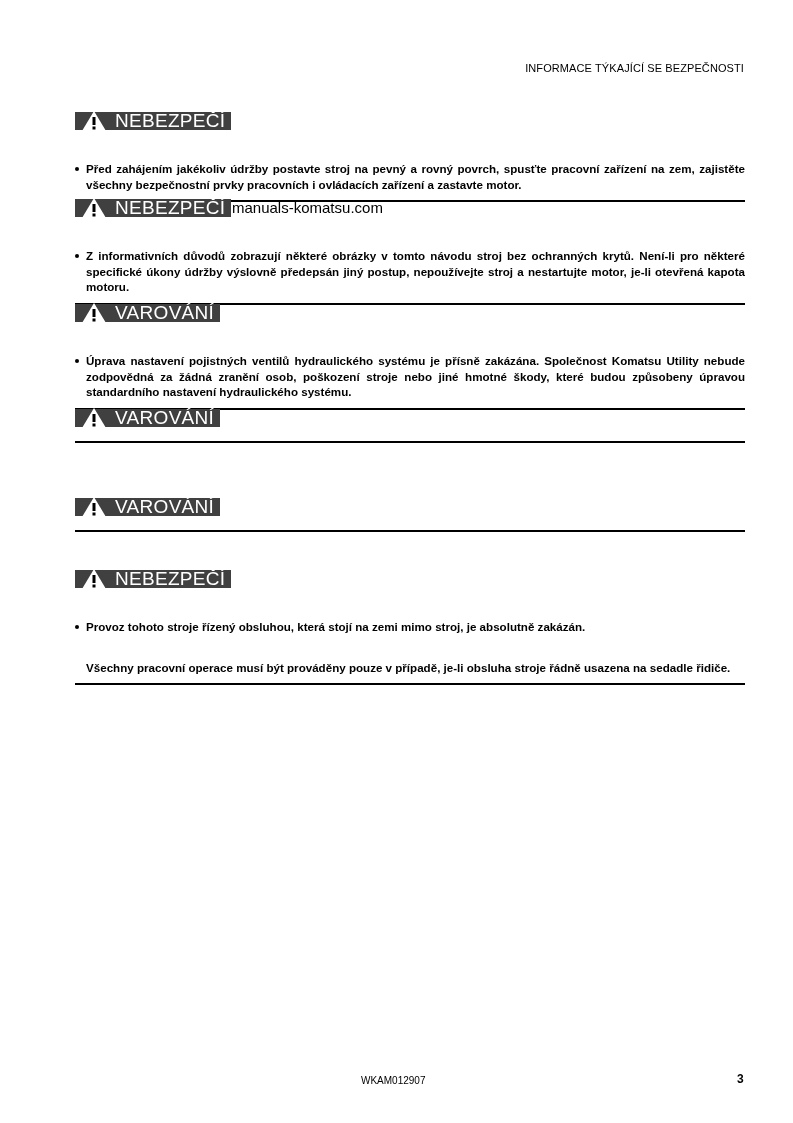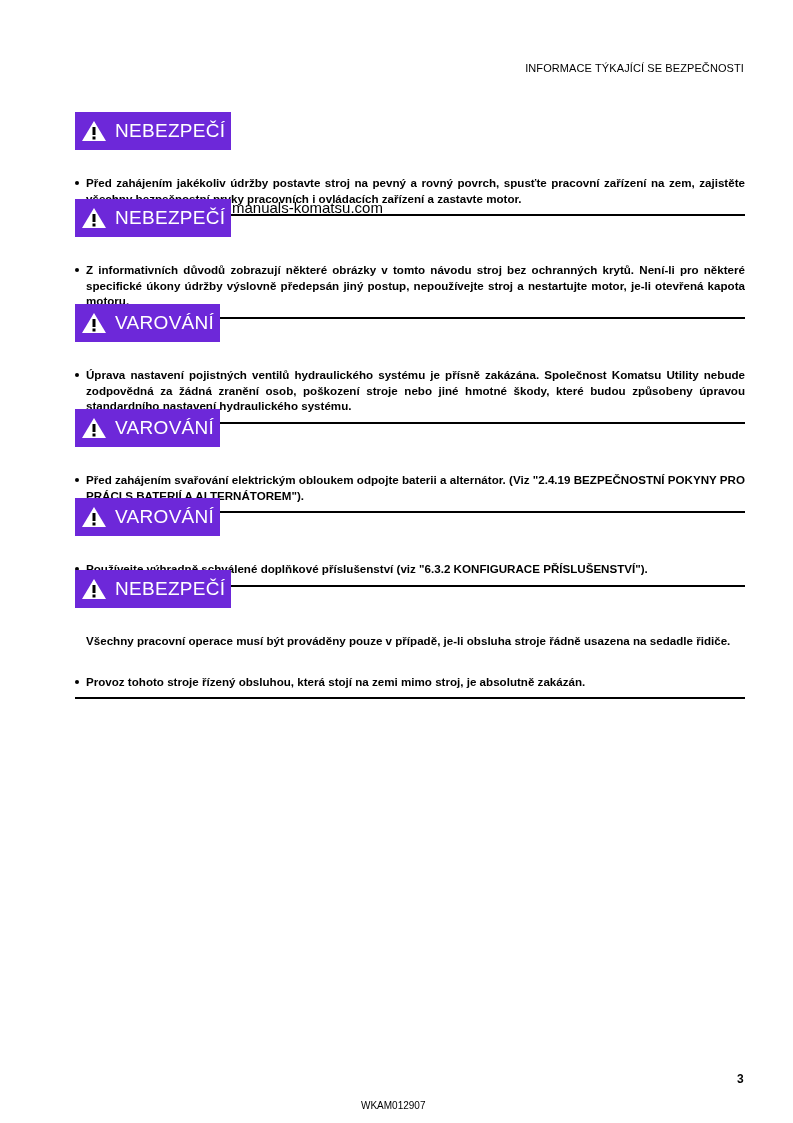--- a/index.html
+++ b/index.html
@@ -1,29 +1,29 @@
 <!DOCTYPE html>
 <html><head>
 <meta charset="utf-8">
 <style>
   html, body { margin: 0; padding: 0; background: #ffffff; }
   body { width: 793px; height: 1123px; position: relative; overflow: hidden;
          font-family: "Liberation Sans", sans-serif; color: #000; }
   .header { position: absolute; top: 62px; right: 49px; font-size: 11px; letter-spacing: 0.1px; text-align: center; }
   .block { position: absolute; left: 75px; width: 670px; }
-  .label { display: inline-flex; align-items: center; background: #6d28d9; color: #fff;
-           height: 38px; padding: 0 6px 0 6px; font-size: 19px; font-weight: normal; letter-spacing: 0.3px; }
+  .label { display: inline-flex; align-items: center; background: #404040; color: #fff;
+           height: 18px; padding: 0 6px 0 6px; font-size: 19px; font-weight: normal; letter-spacing: 0.3px; }
   .label .tri { width: 26px; height: 22px; margin-right: 8px; display: inline-block; }
   .text { font-size: 11.6px; font-weight: bold; line-height: 15.5px; text-align: justify;
           padding-left: 0; margin-top: 2px; }
   .line { position: relative; padding-left: 11px; margin-top: 25px; }
   .bullet { position: absolute; left: 0; top: 6px; width: 4px; height: 4px; border-radius: 50%; background:#000; }
   .rule { height: 2px; background: #000; margin-top: 8px; }
   .watermark { position: absolute; left: 232px; top: 199px; font-size: 15px; color: #000; font-weight: normal; }
-  .footer-code { position: absolute; top: 1075px; left: 361px; font-size: 10px; margin-top: 25px; }
+  .footer-code { position: absolute; top: 1075px; left: 361px; font-size: 10px; }
   .page-num { position: absolute; top: 1072px; left: 737px; font-size: 12px; font-weight: bold; }
 </style>
 </head>
 <body>
 
 <div class="header">INFORMACE TÝKAJÍCÍ SE BEZPEČNOSTI</div>
 
 <div class="block" style="top:112px;">
   <div class="label">
     <svg class="tri" viewBox="0 0 26 22">
@@ -72,51 +72,45 @@
 
 <div class="block" style="top:409px;">
   <div class="label">
     <svg class="tri" viewBox="0 0 26 22">
         <polygon points="13,1 25,21 1,21" fill="#fff"></polygon>
         <rect x="11.5" y="7" width="3" height="8" fill="#000"></rect>
         <rect x="11.5" y="16.5" width="3" height="3" fill="#000"></rect>
       </svg>
     <span>VAROVÁNÍ</span>
   </div>
-  <div class="text">
-    <div class="line"><span class="bullet"></span><span>Před zahájením svařování elektrickým obloukem odpojte baterii a alternátor.   (Viz "2.4.19 BEZPEČNOSTNÍ POKYNY PRO PRÁCI S BATERIÍ A ALTERNÁTOREM").</span></div>
-  </div>
   <div class="rule"></div>
 </div>
 
 <div class="block" style="top:498px;">
   <div class="label">
     <svg class="tri" viewBox="0 0 26 22">
         <polygon points="13,1 25,21 1,21" fill="#fff"></polygon>
         <rect x="11.5" y="7" width="3" height="8" fill="#000"></rect>
         <rect x="11.5" y="16.5" width="3" height="3" fill="#000"></rect>
       </svg>
     <span>VAROVÁNÍ</span>
-  </div>
-  <div class="text">
-    <div class="line"><span class="bullet"></span><span>Používejte výhradně schválené doplňkové příslušenství (viz "6.3.2 KONFIGURACE PŘÍSLUŠENSTVÍ").</span></div>
   </div>
   <div class="rule"></div>
 </div>
 
 <div class="block" style="top:570px;">
   <div class="label">
     <svg class="tri" viewBox="0 0 26 22">
         <polygon points="13,1 25,21 1,21" fill="#fff"></polygon>
         <rect x="11.5" y="7" width="3" height="8" fill="#000"></rect>
         <rect x="11.5" y="16.5" width="3" height="3" fill="#000"></rect>
       </svg>
     <span>NEBEZPEČÍ</span>
   </div>
   <div class="text">
+    <div class="line"><span class="bullet"></span><span>Provoz tohoto stroje řízený obsluhou, která stojí na zemi mimo stroj, je absolutně zakázán.</span></div>
     <div class="line"><span>Všechny pracovní operace musí být prováděny pouze v případě, je-li obsluha stroje řádně usazena na sedadle řidiče.</span></div>
-    <div class="line"><span class="bullet"></span><span>Provoz tohoto stroje řízený obsluhou, která stojí na zemi mimo stroj, je absolutně zakázán.</span></div>
   </div>
   <div class="rule"></div>
 </div>
 
 <div class="footer-code">WKAM012907</div>
 <div class="page-num">3</div>
 
 </body></html>

